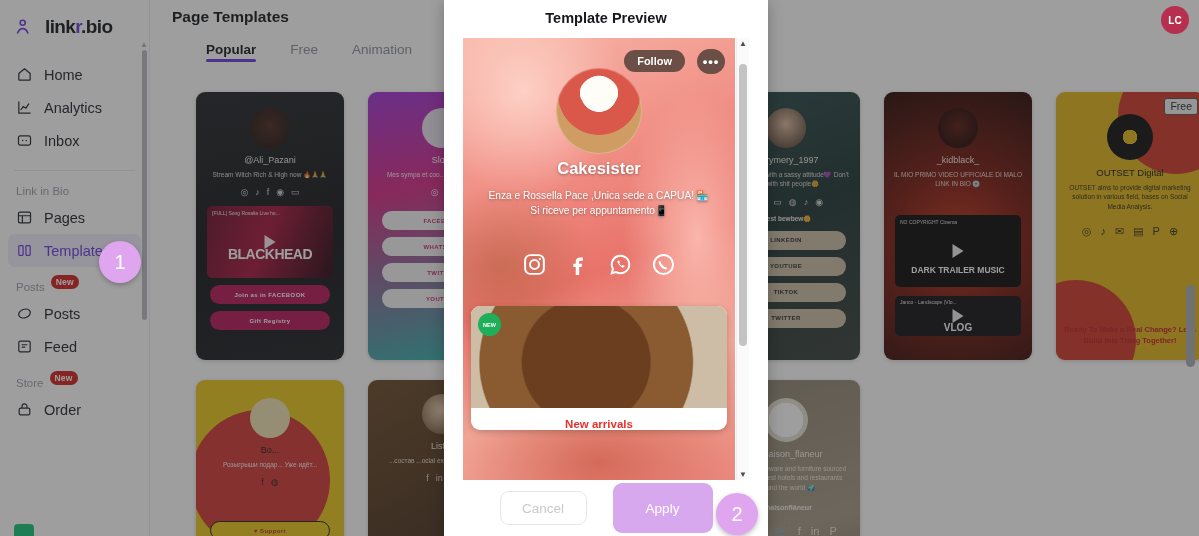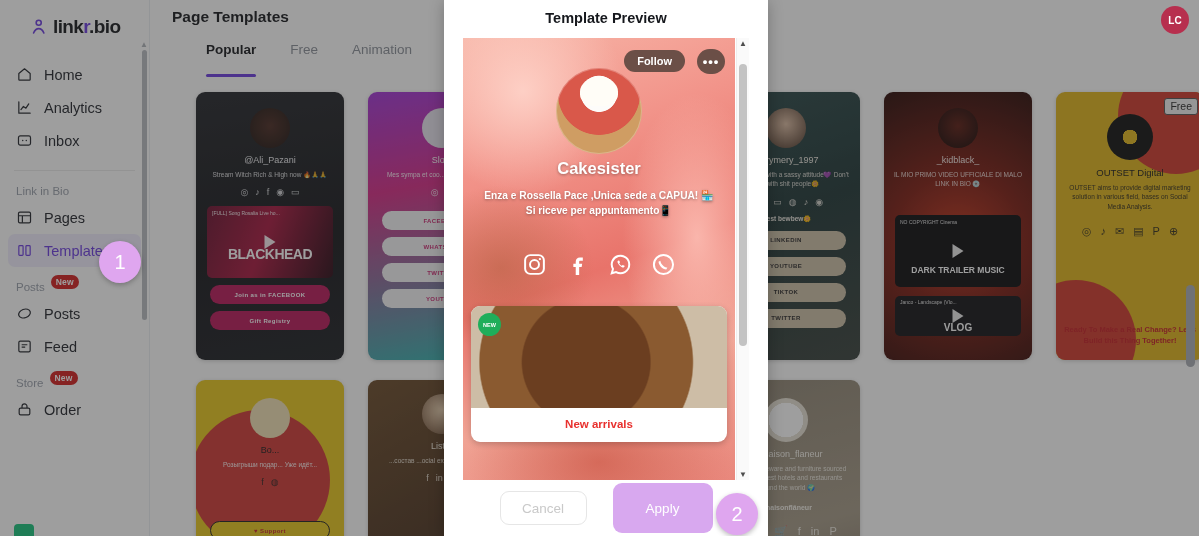--- a/index.html
+++ b/index.html
@@ -9,21 +9,21 @@
     font-family: "Liberation Sans", sans-serif;
     background: #ffffff;
   }
   #root { position: relative; width: 1199px; height: 536px; overflow: hidden; background:#fff; }
 
   
   .sidebar {
     position: absolute; left: 0; top: 0; width: 150px; height: 536px;
     background: #ffffff; border-right: 1px solid #eceef2; z-index: 2;
   }
-  .brand { display: flex; align-items: center; gap: 4px; padding: 16px 0 8px 14px; margin-left: 16px; }
+  .brand { display: flex; align-items: center; gap: 12px; padding: 16px 0 8px 14px; }
   .brand-mark { width: 19px; height: 19px; color: #6c3ce0; flex: none; }
   .brand-text { font-size: 19px; font-weight: 700; letter-spacing: -0.6px; color: #16181d; }
   .brand-text .accent { color: #6c3ce0; }
 
   .nav { padding-top: 12px; }
   .nav-item {
     display: flex; align-items: center; gap: 11px;
     height: 33px; margin: 0 8px; padding-left: 8px;
     border-radius: 7px; cursor: pointer;
     font-size: 14.5px; color: #23262d;
@@ -45,21 +45,21 @@
     position: absolute; right: 2px; top: 50px; width: 5px; height: 270px;
     background: #b9bcc2; border-radius: 3px;
   }
   .sb-arrow { position:absolute; right:1px; top:40px; font-size:8px; color:#b0b4ba; }
   .bottom-green { position:absolute; left:14px; bottom:-4px; width:20px; height:16px; background:#19c37d; border-radius:4px;}
 
   
   .main { position: absolute; left: 150px; top: 0; right: 0; height: 536px; background:#fff; overflow:hidden; }
   .page-title { font-size: 15.5px; font-weight: 700; color: #16181d; padding: 8px 0 0 22px; }
   .tabs { display: flex; gap: 34px; padding: 16px 0 0 56px; font-size: 13.5px; }
-  .tab { color: #8b9099; cursor: pointer; padding-bottom: 20px; position: relative; white-space: nowrap; }
+  .tab { color: #8b9099; cursor: pointer; padding-bottom: 5px; position: relative; white-space: nowrap; }
   .tab.active { color: #16181d; font-weight: 700; }
   .tab.active::after {
     content: ""; position: absolute; left: 0; right: 0; bottom: 0;
     height: 3px; border-radius: 2px; background: #6c3ce0;
   }
 
   
   .grid {
     position: absolute; left: 46px; top: 92px; right: 14px; bottom: 0;
     display: grid; grid-template-columns: repeat(6, 148px); gap: 20px 24px;
@@ -134,42 +134,42 @@
     background: radial-gradient(circle at 50% 30%, #fdfcfa 0 24%, #d9584a 25% 55%, #cf9d63 56% 100%);
     box-shadow: inset 0 0 0 1px rgba(255,255,255,.25);
   }
   .ph-av .cream { position:absolute;left:28%;top:10%;width:44%;height:34%;background:#fffdf7;border-radius:50% 50% 40% 40%;}
   .ph-name {
     position:absolute; left:0; right:0; top:121px; z-index:3; text-align:center;
     color:#fff; font-size:16.5px; font-weight:700; text-shadow:0 1px 3px rgba(0,0,0,.35);
   }
   .ph-bio {
     position:absolute; left:6px; right:6px; top:150px; z-index:3; text-align:center;
-    color:#fff; font-size:10.2px; line-height:1.5; font-weight:700; text-shadow:0 1px 3px rgba(0,0,0,.35);
+    color:#fff; font-size:10.2px; line-height:1.5; font-weight:400; text-shadow:0 1px 3px rgba(0,0,0,.35);
   }
   .ph-socials {
     position:absolute; left:0; right:0; top:214px; z-index:3;
     display:flex; justify-content:center; gap:18px; color:#fff;
   }
   .ph-socials .si { width:25px;height:25px; }
   .ph-cards {
     position:absolute; left:8px; right:8px; top:268px; z-index:3;
     display:flex; gap:9px;
   }
   .pcard { flex:1; background:#fff; border-radius:9px; overflow:hidden; box-shadow:0 2px 6px rgba(0,0,0,.2); }
   .pcard .img { height:102px; position:relative; }
   .pcard .img.a { background: radial-gradient(circle at 45% 55%, #6b3e20 0 42%, #8a5a30 43% 70%, #cdbda6 71% 100%); }
   .pcard .img.b { background: radial-gradient(circle at 55% 60%, #f2e4cf 0 45%, #d9c4a6 46% 72%, #3a3b42 73% 100%); }
   .pcard .tagn, .pcard .tags {
     position:absolute; left:7px; top:7px; width:23px;height:23px; border-radius:50%;
     display:flex;align-items:center;justify-content:center; color:#fff;font-size:5.5px;font-weight:700;
   }
   .pcard .tagn { background:#1fae5a; }
   .pcard .tags { background:#ef3d77; }
-  .pcard .cap { text-align:center; font-size:11.5px; font-weight:700; color:#e8312e; padding:10px 0 12px; }
+  .pcard .cap { text-align:center; font-size:11.5px; font-weight:700; color:#e8312e; padding:10px 0 0; }
 
   .mscroll { position:absolute; right:0; top:0; bottom:0; width:13px; background:#fafafa; border-left:1px solid #eee; }
   .mscroll .arw { position:absolute; left:0; right:0; text-align:center; font-size:8px; color:#4d4d4d; }
   .mscroll .arw.up { top:1px; } .mscroll .arw.dn { bottom:1px; }
   .mscroll .thm { position:absolute; left:2px; right:2px; top:26px; height:282px; background:#c3c3c3; border-radius:4px; }
 
   .modal-footer { height:56px; display:flex; align-items:center; justify-content:center; gap:26px; }
   .btn { border-radius:9px; font-size:13.5px; cursor:pointer; border:none; }
   .btn-cancel { width:87px;height:34px; background:#fff; border:1px solid #e6e6e6; color:#c9c9c9; }
   .btn-apply { width:100px;height:50px; background:#d8a8ef; color:#fff; font-weight:500; }

